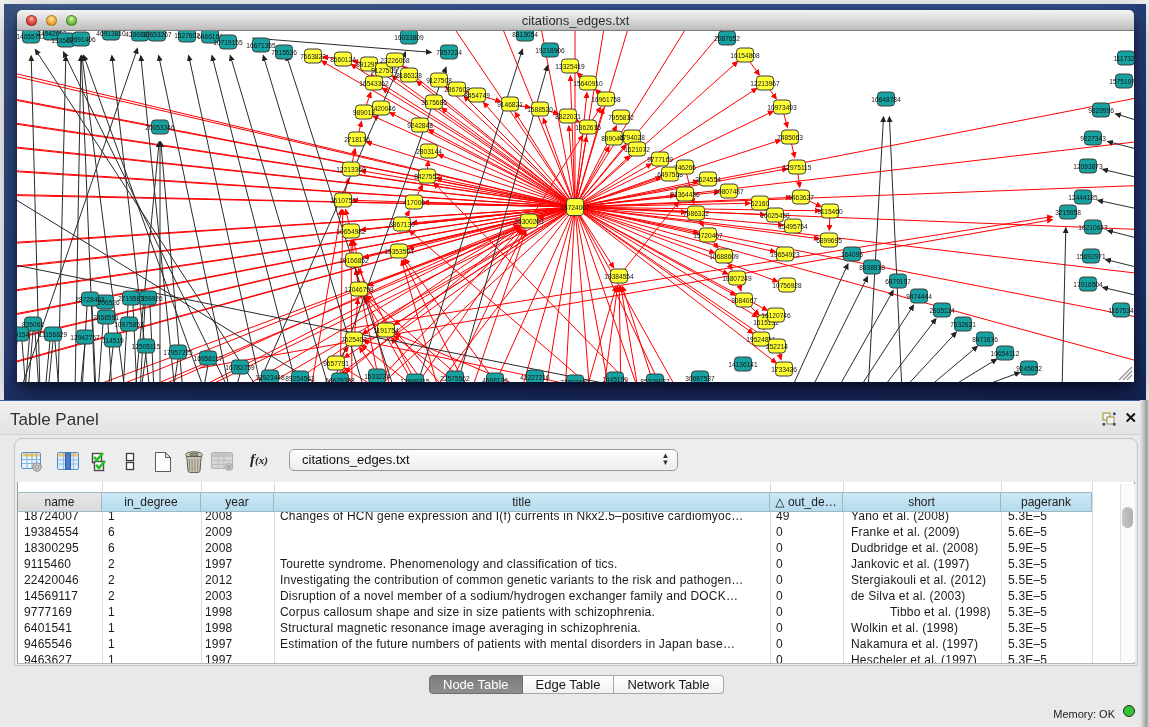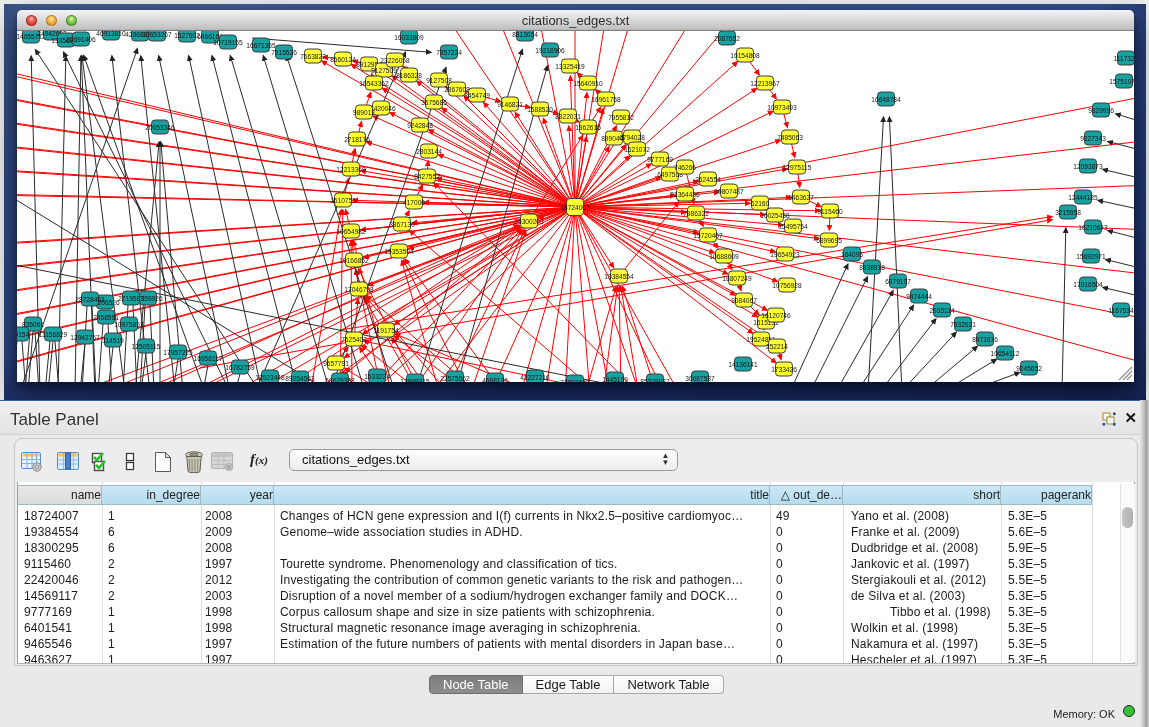--- a/index.html
+++ b/index.html
@@ -11,21 +11,21 @@
 #tl1{left:9px;background:radial-gradient(circle at 50% 32%,#ffc5bd 0%,#ee7168 28%,#d84338 65%,#ad241c 100%);border:1px solid rgba(120,20,10,.55)}
 #tl2{left:29px;background:radial-gradient(circle at 50% 32%,#ffeec2 0%,#f8c565 28%,#e8a433 65%,#bf7f17 100%);border:1px solid rgba(140,95,10,.55)}
 #tl3{left:49px;background:radial-gradient(circle at 50% 32%,#e2f6cf 0%,#9ed86a 28%,#6cb83c 65%,#4b8f22 100%);border:1px solid rgba(50,100,20,.55)}
 #panel{position:absolute;left:0;top:400px;width:1149px;height:327px;background:#e9e9e9;border-top:1px solid #365e9b}
 #pbox{position:absolute;left:14px;top:438px;width:1124px;height:228px;background:#ededed;border:1px solid #c5c5c5;border-radius:8px 8px 2px 2px}
 .tico{position:absolute;top:450px}
 #combo{position:absolute;left:289px;top:449px;width:389px;height:22px;background:linear-gradient(#fdfdfd,#ededed);border:1px solid #9c9c9c;border-radius:5px;font-size:13px;color:#111;line-height:20px;padding-left:12px}
 #combo .st{position:absolute;right:7px;top:2px;width:9px;line-height:7px;font-size:8px;color:#333;text-align:center}
 #tablewrap{position:absolute;left:17px;top:482px;width:1118px;height:182px;background:#fff;border-left:1px solid #9a9a9a;border-right:1px solid #9a9a9a;border-bottom:1px solid #b5b5b5;overflow:hidden}
 #thead{position:absolute;left:17px;top:485px;height:20px;width:1118px;font-size:12px;color:#222}
-.th{position:absolute;top:0;height:20px;background:linear-gradient(#cde8f6,#b5dcee);border:1px solid #9fb8c4;border-left:none;text-align:right;line-height:19px}
+.th{position:absolute;top:7px;height:20px;background:linear-gradient(#cde8f6,#b5dcee);border:1px solid #9fb8c4;border-left:none;text-align:center;line-height:19px}
 .th.first{background:linear-gradient(#e6e6e6,#dcdcdc);border-left:1px solid #9a9a9a}
 .tgrid{position:absolute;top:0;bottom:0;width:1px;background:#dcdcdc}
 .tr{position:absolute;left:0;width:1118px;height:16px;font-size:12px;letter-spacing:0.2px;color:#1a1a1a;white-space:nowrap}
 .tr span{position:absolute;top:1px}
 #tabs{position:absolute;left:429px;top:675px;height:19px;font-size:13px}
 .tab{position:relative;float:left;height:19px;line-height:18px;padding:0 13px;background:linear-gradient(#fff,#f1f1f1);border:1px solid #a8a8a8;border-left:none;color:#1a1a1a}
 .tab.sel{background:linear-gradient(#7d7d7d,#8d8d8d);color:#fff;border-color:#6e6e6e;border-radius:4px 0 0 4px;border-left:1px solid #6e6e6e}
 .tab.last{border-radius:0 4px 4px 0}
 #mem{position:absolute;right:34px;top:708px;font-size:11px;color:#222}
 #memdot{position:absolute;right:14px;top:705px;width:12px;height:12px;border-radius:50%;background:#35c435;border:1.5px solid #2a2a2a}
@@ -712,21 +712,20 @@
       <span style="left:187px">2008</span>
       <span style="left:262px">Changes of HCN gene expression and I(f) currents in Nkx2.5–positive cardiomyoc…</span>
       <span style="left:758px">49</span>
       <span style="left:833px">Yano et al. (2008)</span>
       <span style="left:990px">5.3E–5</span>
     </div>
     <div class="tr" style="top:42px">
       <span style="left:6px">19384554</span>
       <span style="left:90px">6</span>
       <span style="left:187px">2009</span>
-      <span style="left:262px">Genome–wide association studies in ADHD.</span>
       <span style="left:758px">0</span>
       <span style="left:833px">Franke et al. (2009)</span>
       <span style="left:990px">5.6E–5</span>
     </div>
     <div class="tr" style="top:58px">
       <span style="left:6px">18300295</span>
       <span style="left:90px">6</span>
       <span style="left:187px">2008</span>
       <span style="left:758px">0</span>
       <span style="left:833px">Dudbridge et al. (2008)</span>

